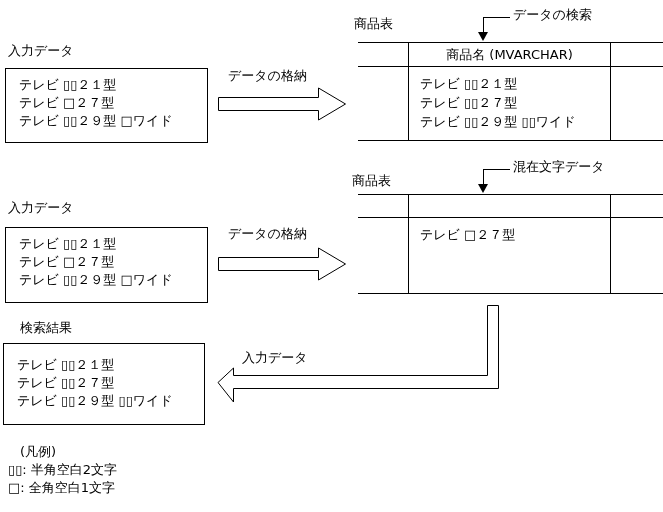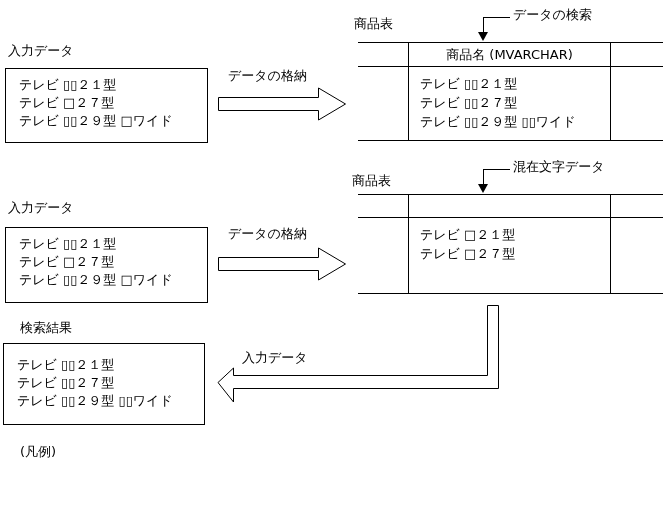--- a/index.html
+++ b/index.html
@@ -83,33 +83,34 @@
   <div class="vline" style="left:483px;top:169px;height:16px"></div>
   <div class="down-arrowhead" style="left:478px;top:184px"></div>
 
   <div class="hline" style="left:358px;top:194px;width:305px"></div>
   <div class="hline" style="left:358px;top:217px;width:305px"></div>
   <div class="hline" style="left:358px;top:293px;width:305px"></div>
   <div class="vline" style="left:408px;top:194px;height:99px"></div>
   <div class="vline" style="left:610px;top:194px;height:99px"></div>
 
   <div class="tbl-rows" style="left:420px;top:225px">
-    <div>テレビ □２１型</div>
     <div>テレビ □２７型</div>
   </div>
 
   <svg class="abs" style="left:217px;top:304px" width="284" height="100">
     <polygon points="1,78.5 16.5,64 16.5,71.5 270.5,71.5 270.5,1.5 281.5,1.5 281.5,84.5 16.5,84.5 16.5,98" fill="#ffffff" stroke="#000000" stroke-width="1"></polygon>
   </svg>
 
   <div class="lbl" style="left:242px;top:351px">入力データ</div>
 
   <div class="lbl" style="left:20px;top:321px">検索結果</div>
 
   <div class="databox" style="left:3px;top:343px;width:202px;height:82px;padding-top:12px">
     <div>テレビ ▯▯２１型</div>
     <div>テレビ ▯▯２７型</div>
     <div>テレビ ▯▯２９型 ▯▯ワイド</div>
   </div>
 
   <div class="lbl" style="left:20px;top:445px">(凡例)</div>
+  <div class="lbl" style="left:8px;top:463px">▯▯: 半角空白2文字</div>
+  <div class="lbl" style="left:8px;top:481px">□: 全角空白1文字</div>
 
 </div>
 
 </body></html>

